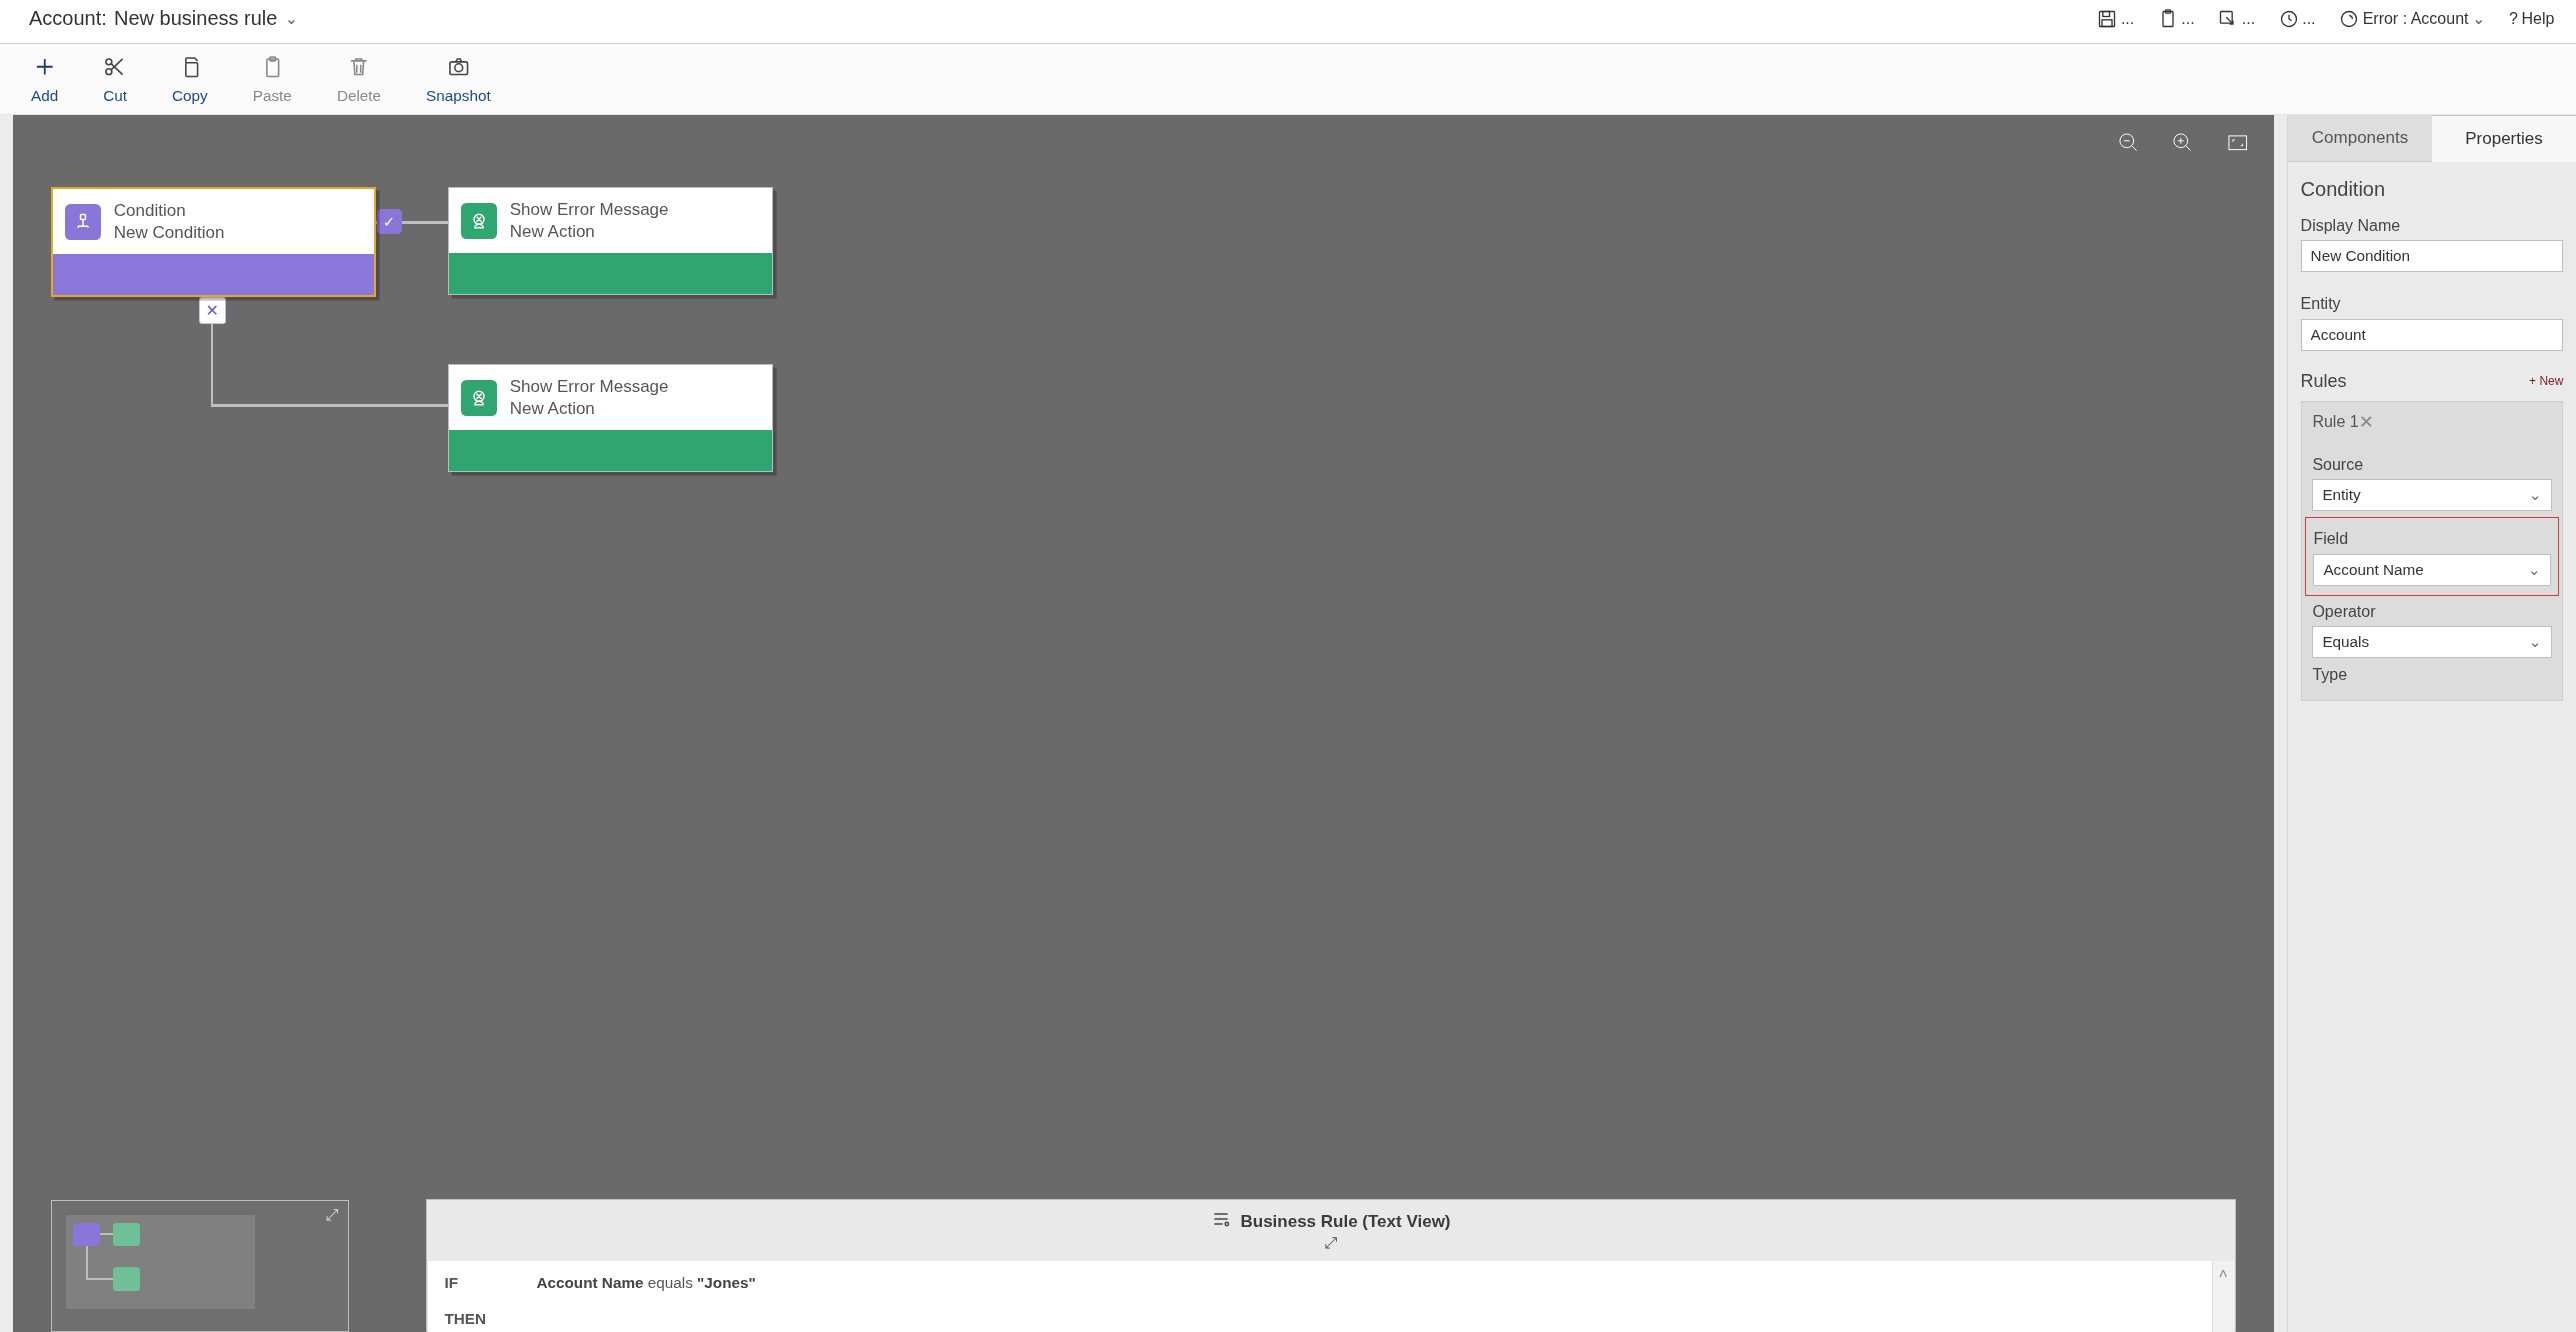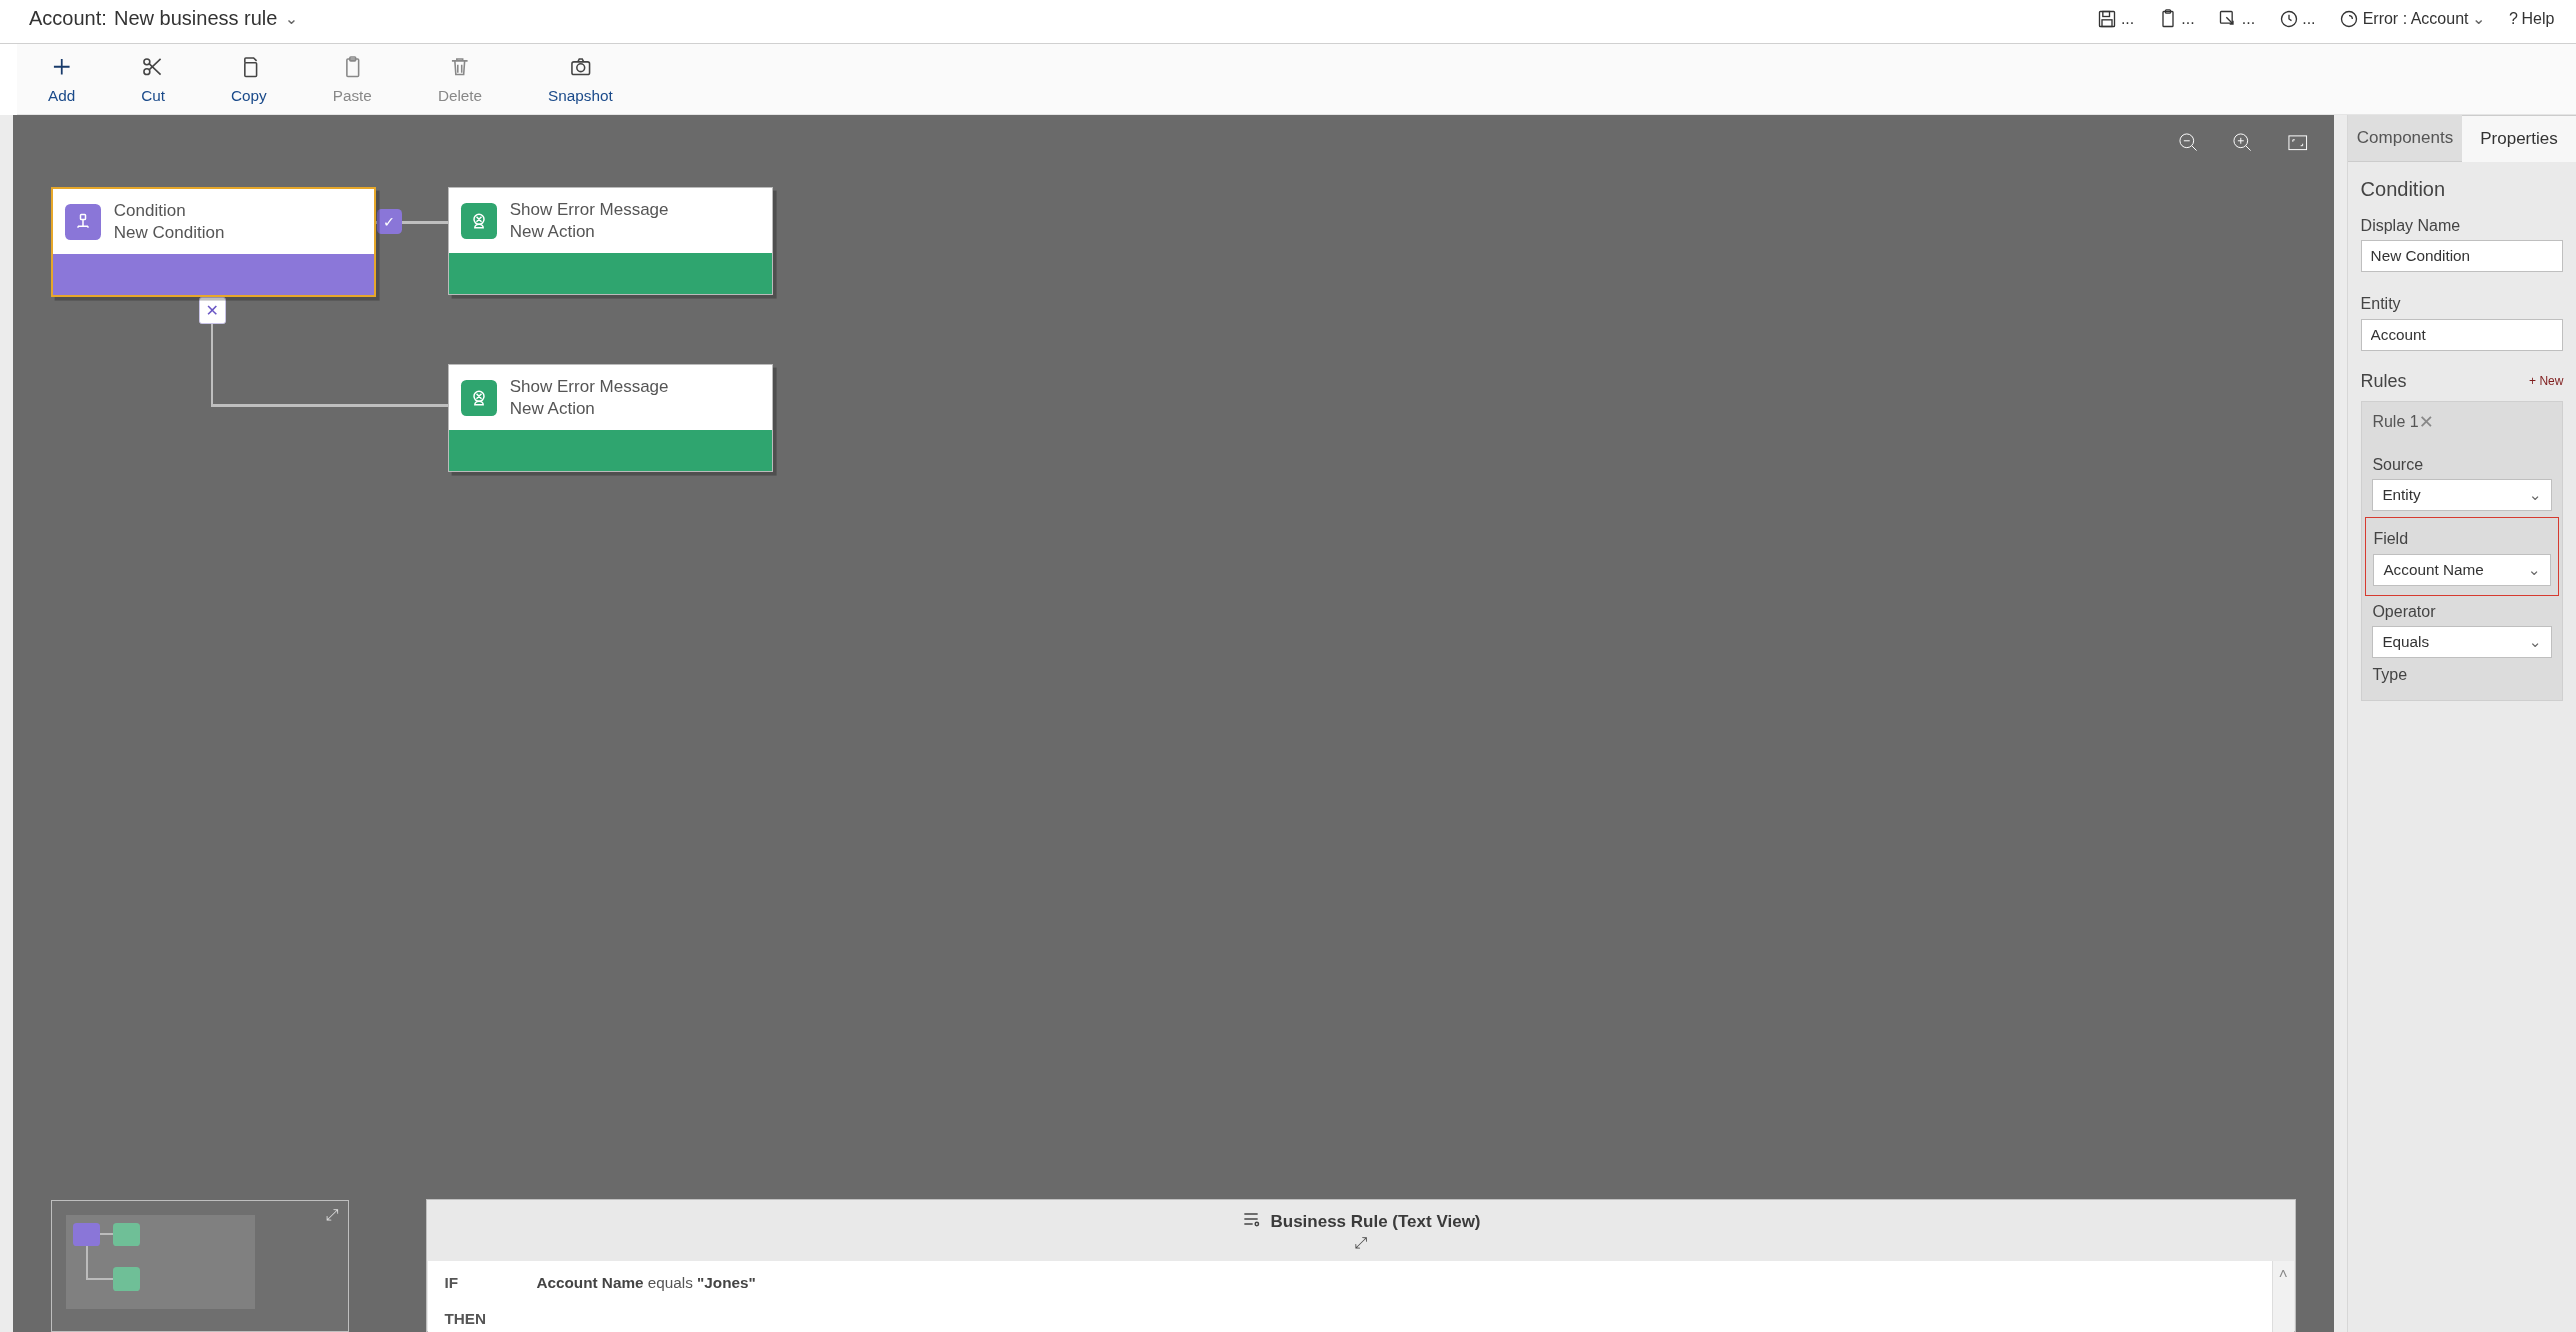--- a/index.html
+++ b/index.html
@@ -17,24 +17,23 @@
   .titlebar-left .title-name { font-weight: 400; }
   .chevron { font-size: 16px; color: #666; }
   .titlebar-right { display: flex; align-items: center; gap: 23.5px; font-size: 16px; color: #333; }
   .tb-icon { display: inline-flex; align-items: center; gap: 3.6px; cursor: pointer; }
   .tb-icon svg { width: 20px; height: 20px; }
   .scope-label { font-size: 16px; }
   .scope-value { font-size: 16px; display: inline-flex; align-items: center; gap: 3.6px; }
 
   
   .toolbar {
-    display: flex; align-items: center; gap: 66px;
+    display: flex; align-items: center; gap: 45px;
     padding: 10.8px 25px 9px 31px; background: #fafafa;
     border-bottom: 0.9px solid #e5e5e5;
-    margin-left: 17px;
   }
   .tool-btn { display: flex; flex-direction: column; align-items: center; gap: 5.4px; cursor: pointer; font-size: 15.3px; color: #1a4a8a; }
   .tool-btn.disabled { color: #888; }
   .tool-btn svg { width: 23.5px; height: 23.5px; }
   .tool-btn .ticon { color: #333; }
 
   
   .main { flex: 1; display: flex; min-height: 0; }
   .canvas-wrap { flex: 1; display: flex; flex-direction: column; background: #ececec; min-width: 0; position: relative; }
   .canvas {
@@ -100,21 +99,21 @@
   .tv-head-left svg { width: 20px; height: 20px; }
   .tv-expand { color: #4a4a4a; font-size: 16px; cursor: pointer; }
   .tv-body { flex: 1; background: #fff; margin: 0 1.8px 1.8px 1.8px; display: flex; position: relative; font-size: 15.3px; color: #555; }
   .tv-if-col { width: 99px; padding: 12.6px 9px 7.2px 16px; font-weight: 700; display: flex; flex-direction: column; gap: 18px; }
   .tv-content { flex: 1; padding: 12.6px 9px; }
   .tv-line1 { color: #555; }
   .tv-line1 b { color: #444; }
   .tv-scroll { width: 21.6px; background: #f1f1f1; border-left: 0.9px solid #ddd; display: flex; align-items: flex-start; justify-content: center; padding-top: 3.6px; color: #888; }
 
   
-  .side { width: 229px; background: #eaeaea; display: flex; flex-direction: column; border-left: 0.9px solid #d7d7d7; }
+  .side { width: 289px; background: #eaeaea; display: flex; flex-direction: column; border-left: 0.9px solid #d7d7d7; }
   .tabs { display: flex; }
   .tab { flex: 1; text-align: center; padding: 12.6px 0; font-size: 17px; color: #555; background: #dedede; cursor: pointer; }
   .tab.active { background: #f7f7f7; font-weight: 400; color: #333; border-top: 0.9px solid #ccc; }
   .tab:not(.active) { border-bottom: 0.9px solid #ccc; }
   .panel { flex: 1; padding: 16px 12.6px; overflow: auto; }
   .panel h2 { font-size: 20px; font-weight: 400; color: #444; margin-bottom: 16px; }
   .fld-label { font-size: 16px; color: #444; margin: 7.2px 0 5.4px; }
   .fld-input, .fld-select {
     width: 100%; height: 32px; background: #fff; border: 0.9px solid #bfbfbf; padding: 0 9px; font-size: 15.3px; color: #333;
   }

